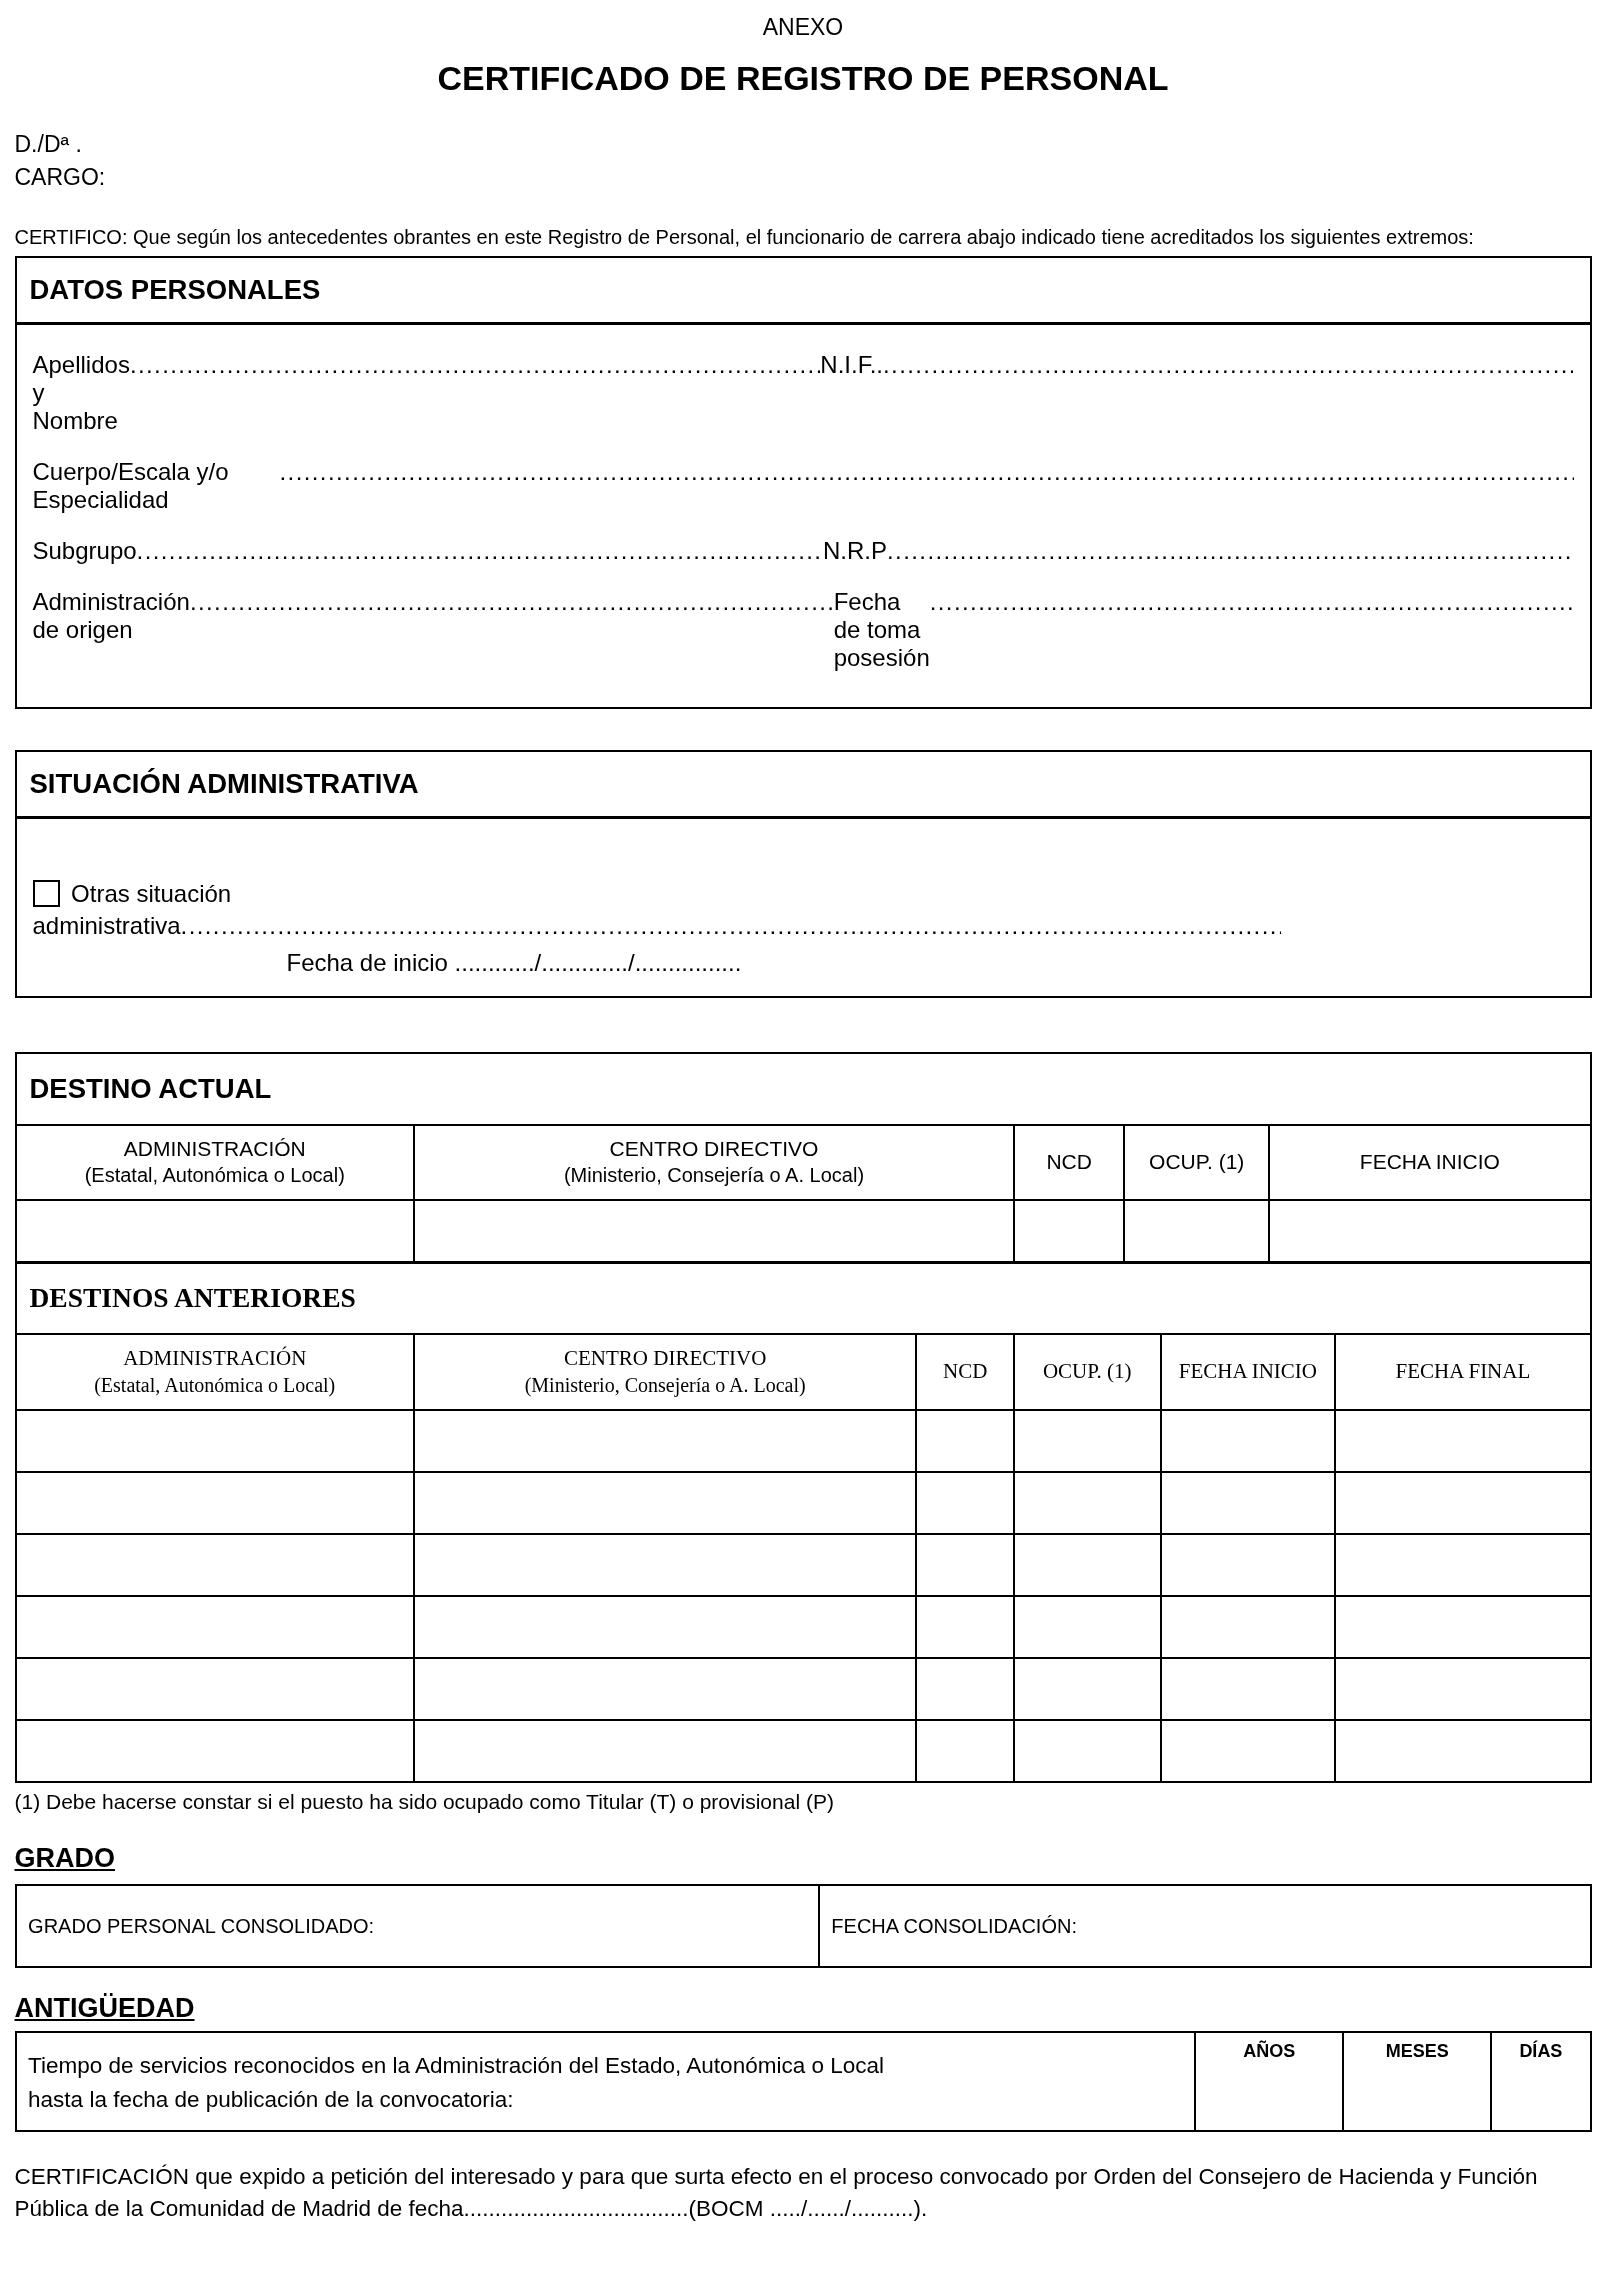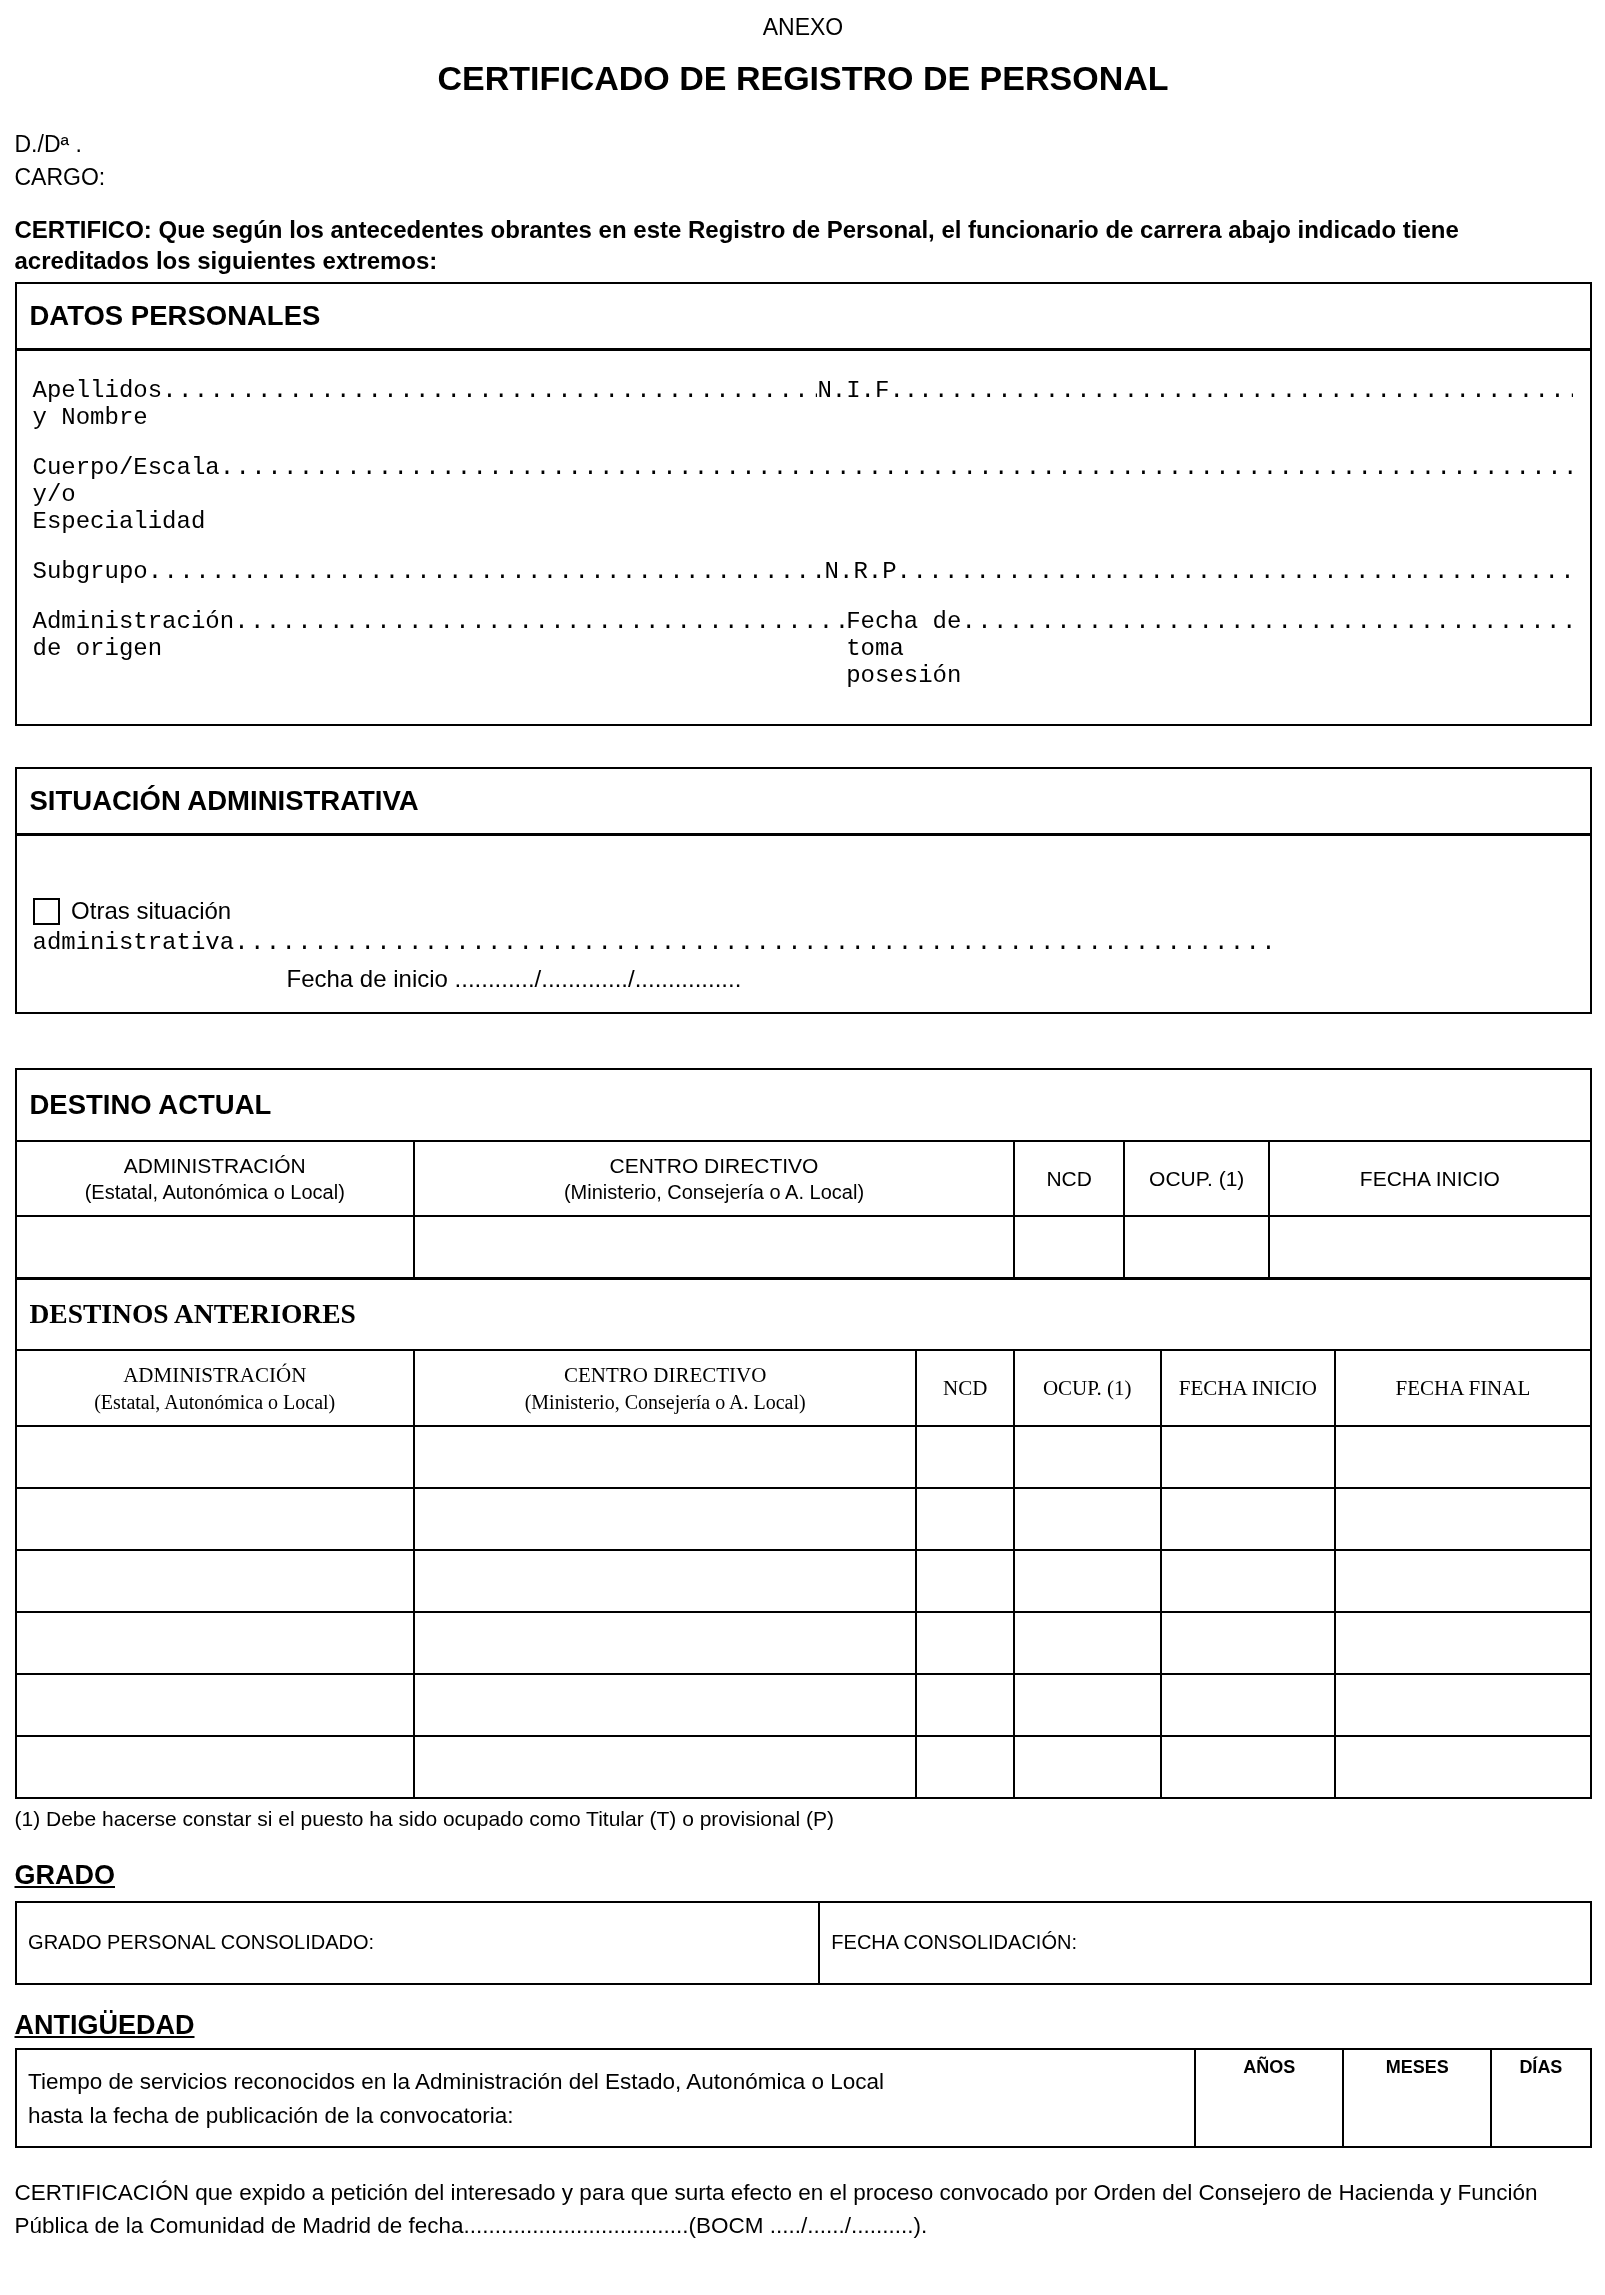--- a/index.html
+++ b/index.html
@@ -6,28 +6,28 @@
   .page {
     width:1606px; min-height:2295px; box-sizing:border-box;
     padding:10px 14.5px 0 14.5px;
     font-family:"Liberation Sans", sans-serif;
     font-size:22.5px;
   }
   .annex   { text-align:center; font-size:23px; margin-top:4.3px; }
   .title   { text-align:center; font-size:34px; font-weight:700; margin-top:18px; }
   .holder  { margin-top:33px; font-size:23px; }
   .cargo   { margin-top:5.8px;  font-size:23px; }
-  .certify { margin-top:23px; font-weight:700; font-size:24px; line-height:1.3; }
+  .certify { margin-top:33px; font-weight:400; font-size:20px; line-height:1.3; }
 
   .box { border:2.9px solid #000; }
   .box-header { font-weight:700; font-size:27.5px; padding:16px 13px; border-bottom:3.6px solid #000; }
 
   .dp-box  { margin-top:5.8px; }
   .dp-body { padding:20px 16px 35px 16px; font-size:24px; }
-  .dotline { display:flex; align-items:baseline; margin-top:23px;font-family:Liberation Mono, monospace; }
+  .dotline { display:flex; align-items:baseline; margin-top:23px; }
   .dotline:first-child { margin-top:5.8px; }
   .dots { flex:1 1 auto; overflow:hidden; white-space:nowrap; letter-spacing:1.4px; min-width:29px; }
 
   .sit-box  { margin-top:41px; }
   .sit-body { padding:25px 16px 19px 16px; font-size:24px; }
   .chk-row  { display:flex; align-items:center; gap:11.6px; }
   .chk-row.otras { margin-top:36px; }
   .checkbox { width:23px; height:23px; border:2.2px solid #000; display:inline-block; flex:0 0 auto; }
   .admin-line  { width:81%; margin-top:4.3px; }
   .fecha-inicio{ margin-top:8.7px; margin-left:254px; }

